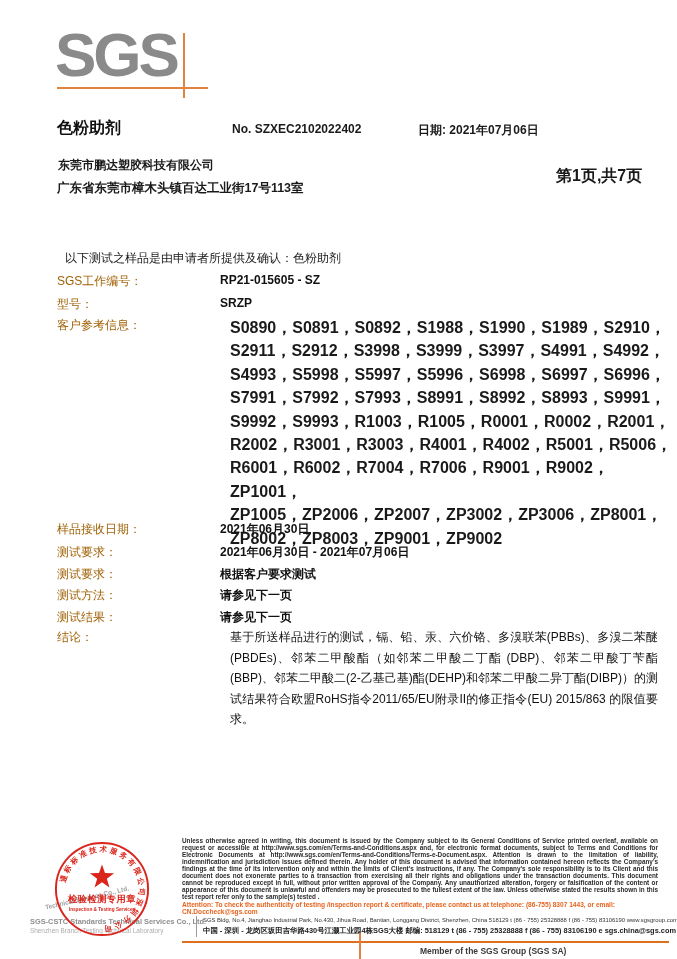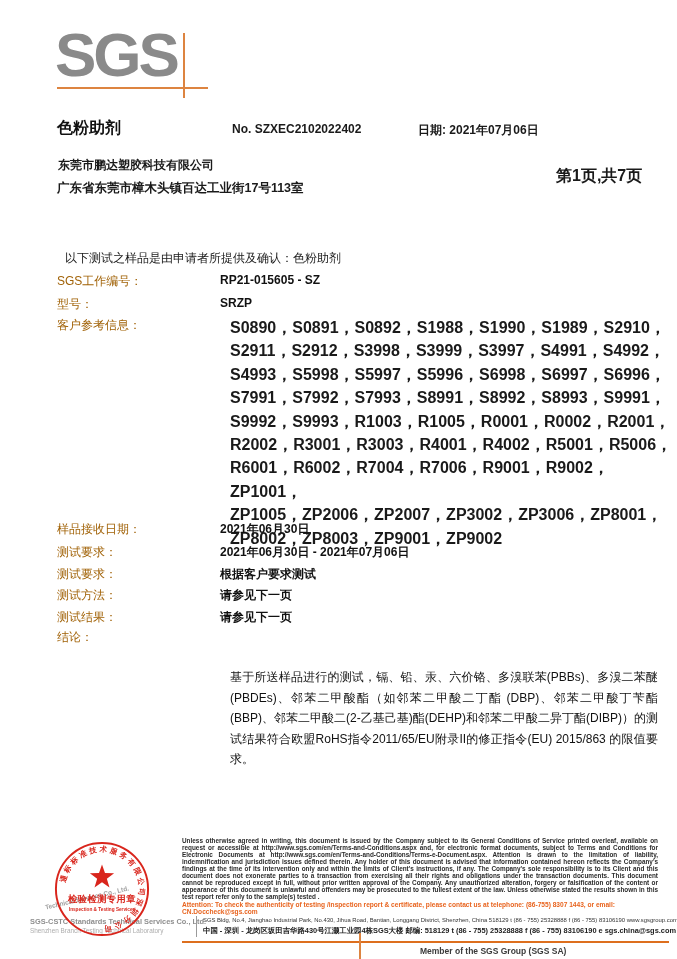--- a/index.html
+++ b/index.html
@@ -32,21 +32,21 @@
   .flabel{left:57px;font-size:12px;color:#a16207;}
   .fvalue{left:220px;font-size:12px;font-weight:bold;color:#111;}
   .y-job{top:273px;}  .y-model{top:296px;}
   .y-ref{top:317px;}
   .ref-lines{left:230px;top:316px;font-size:16px;font-weight:bold;
              white-space:pre-line;line-height:23.4px;}
   .y-recv{top:521px;} .y-period{top:544px;} .y-req{top:566px;text-align:right;}
   .y-method{top:587px;} .y-result{top:609px;}
   .y-concl{top:629px;}
   .conclusion{left:230px;top:627px;width:428px;font-size:12px;
-              line-height:20.5px;text-align:justify;color:#111;margin-top:40px;}
+              line-height:20.5px;text-align:justify;color:#111;}
 
   
   .disclaimer{left:182px;top:837px;width:476px;font-size:6.4px;line-height:7px;
               text-align:justify;color:#2b2b2b;font-weight:bold;}
   .attention{left:182px;top:901px;width:476px;font-size:6.6px;line-height:7.2px;
              font-weight:bold;color:#e8641f;}
   .addr-block{left:196px;top:916px;width:476px;border-left:1px solid #9a9a9a;
               padding-left:6px;}
   .addr-en{font-size:5.9px;color:#333;line-height:9px;white-space:nowrap;}
   .addr-cn{font-size:7.4px;color:#222;line-height:12px;white-space:nowrap;font-weight:bold;}

